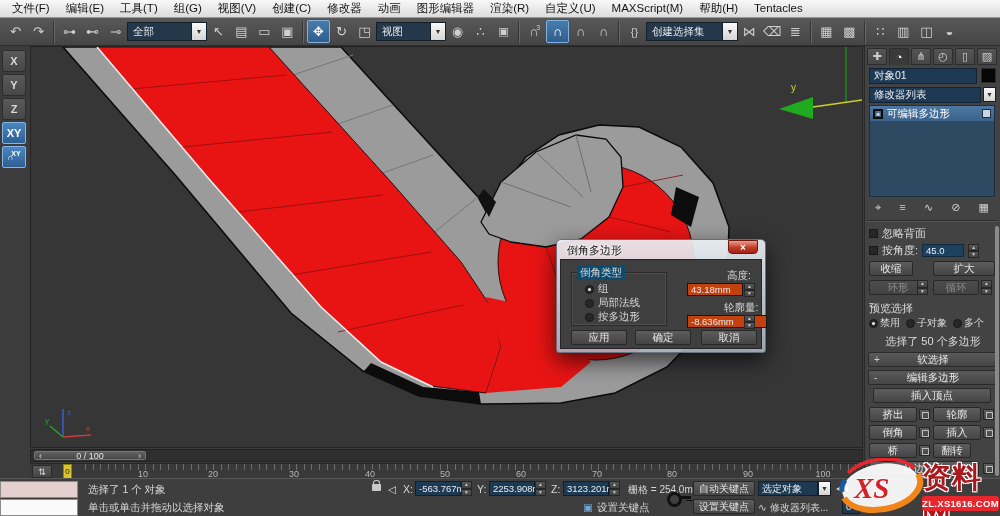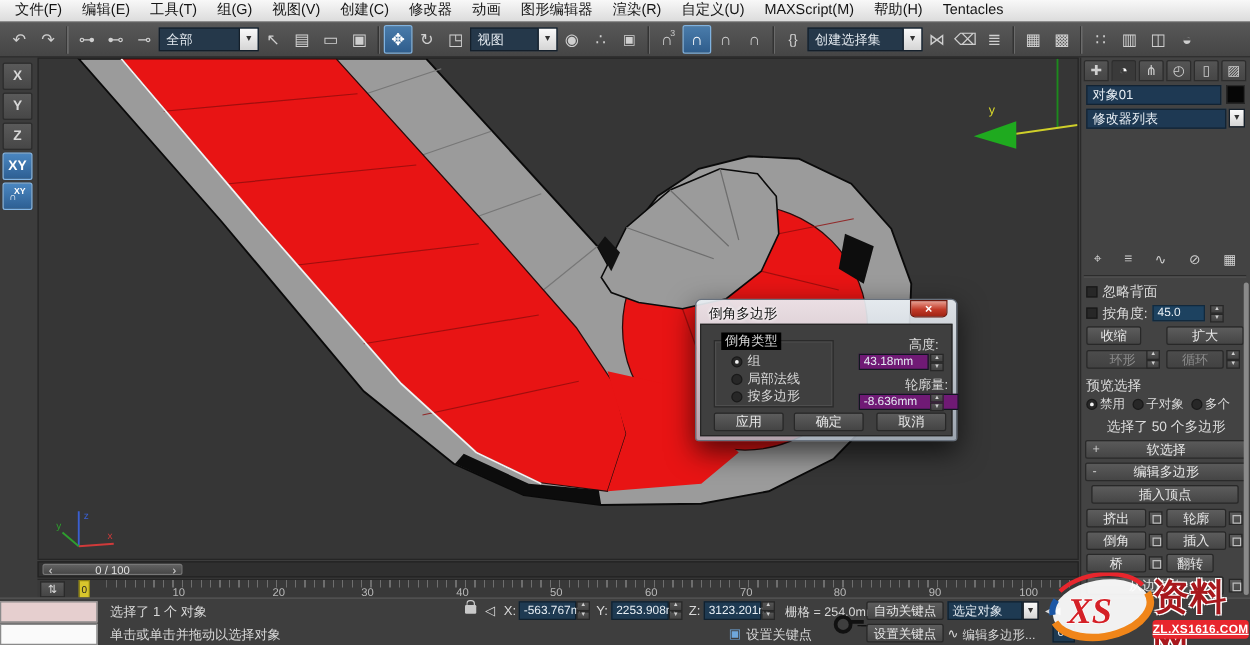--- a/index.html
+++ b/index.html
@@ -45,26 +45,26 @@
     background:linear-gradient(rgba(235,240,245,.92),rgba(170,180,192,.88));
     border:1px solid #67707c; border-radius:5px 5px 3px 3px; box-shadow:0 8px 22px rgba(0,0,0,.65); z-index:30; }
   .dlg-title { position:absolute; left:10px; top:3px; font-size:11px; color:#111; text-shadow:0 0 3px #fff,0 0 3px #fff; }
   .dlg-close { position:absolute; right:7px; top:0; width:30px; height:14px;
     background:linear-gradient(#e89e90,#c23a28 55%,#a02414); border:1px solid #6e170c; border-radius:0 0 4px 4px;
     color:#fff; font-size:10px; font-weight:bold; display:flex; align-items:center; justify-content:center; }
   .dlg-body { position:absolute; left:3px; right:3px; top:19px; bottom:3px;
     background:#3f3f3f; border:1px solid #262626; }
   .dlg-group { position:absolute; left:10px; top:12px; width:96px; height:54px;
     border:1px solid #2a2a2a; box-shadow:inset 0 0 0 1px #4e4e4e; }
-  .dlg-legend { position:absolute; left:16px; top:6px; background:#000000; padding:0 3px; font-size:10.5px; color:#d8d8d8;text-align:right; }
+  .dlg-legend { position:absolute; left:16px; top:6px; background:#0c4a6e; padding:0 3px; font-size:10.5px; color:#d8d8d8;text-align:right; }
   .radio-row { position:absolute; display:flex; align-items:center; gap:4px; font-size:10.5px; color:#d8d8d8; }
   .rad { width:9px; height:9px; border-radius:50%; background:#272727; border:1px solid #191919; position:relative; flex:none; }
   .rad.on::after { content:""; position:absolute; left:2px; top:2px; width:3px; height:3px; border-radius:50%; background:#f2f2f2; }
   .dlg-lbl { position:absolute; font-size:10.5px; color:#d8d8d8;margin-left:23px; }
-  .nfield { position:absolute; height:13px; background:#701a75; border:1px solid #10171f;
+  .nfield { position:absolute; height:13px; background:#c2410c; border:1px solid #10171f;
     color:#e4ebf2; font-size:9.5px; display:flex; align-items:center; padding-left:3px;text-align:right; }
   .spin { position:absolute; width:11px; height:13px; display:flex; flex-direction:column; }
   .spin span { flex:1; background:linear-gradient(#565656,#424242); border:1px solid #272727;
     color:#cfcfcf; font-size:5.5px; line-height:5px; text-align:center; }
   .dbtn { position:absolute; width:56px; height:15px; background:linear-gradient(#5d5d5d,#444);
     border:1px solid #282828; border-radius:2px; color:#e8e8e8; font-size:10.5px;
     display:flex; align-items:center; justify-content:center; }
 
   
   .cmdpanel { position:absolute; left:864px; top:46px; width:136px; height:470px; background:#434343; border-left:1px solid #2a2a2a; font-size:11px; }
@@ -122,21 +122,21 @@
   .keyicon { position:absolute; left:667px; top:6px; width:24px; height:24px; }
   .keyicon::before { content:""; position:absolute; left:0; top:7px; width:9px; height:9px; border:3px solid #111; border-radius:50%; }
   .keyicon::after { content:""; position:absolute; left:12px; top:11px; width:12px; height:3px; background:#111;
     box-shadow:6px 3px 0 -1px #111, 9px 3px 0 -1px #111; }
 
   
   .watermark { position:absolute; left:838px; top:458px; width:162px; height:58px; z-index:50; }
   .wm-site { position:absolute; left:84px; top:0; font-size:29px; font-weight:bold; color:#a8181d;
     text-shadow:-1px -1px 0 #fff,1px -1px 0 #fff,-1px 1px 0 #fff,1px 1px 0 #fff; letter-spacing:1px; }
   .wm-bar { position:absolute; left:84px; top:38px; width:77px; height:15px; background:#e8262d; border-radius:3px;
-    color:#fff; font-size:9.5px; font-weight:bold; display:flex; align-items:center; justify-content:center; letter-spacing:.3px;text-decoration:underline; }
+    color:#fff; font-size:9.5px; font-weight:bold; display:flex; align-items:center; justify-content:center; letter-spacing:.3px; }
 </style>
 </head>
 <body>
 
 <div class="menubar">
   <span class="mi">文件(F)</span>
   <span class="mi">编辑(E)</span>
   <span class="mi">工具(T)</span>
   <span class="mi">组(G)</span>
   <span class="mi">视图(V)</span>
@@ -300,20 +300,27 @@
     <span class="tab on">◔</span>
     <span class="tab">⋔</span>
     <span class="tab">◴</span>
     <span class="tab">▯</span>
     <span class="tab">▨</span>
   </div>
   <div class="pfield" style="left:4px;top:22px;width:108px">对象01</div>
   <div style="position:absolute;left:116px;top:22px;width:15px;height:15px;background:#060606;border:1px solid #2a2a2a"></div>
   <div class="pfield" style="left:4px;top:41px;width:112px">修改器列表</div>
   <div style="position:absolute;left:118px;top:41px;width:13px;height:15px;background:linear-gradient(#fafafa,#d5d5d5);color:#333;font-size:7px;display:flex;align-items:center;justify-content:center;border:1px solid #141f2a">▼</div>
+  <div class="stack">
+    <div class="stackrow">
+      <span class="glyph">▣</span>
+      <span style="font-size:10.5px">可编辑多边形</span>
+      <span class="endbox"></span>
+    </div>
+  </div>
   <div class="stacktools">
     <span>⌖</span>
     <span>≡</span>
     <span>∿</span>
     <span>⊘</span>
     <span>▦</span>
   </div>
   <div class="pdivider" style="top:174px"></div>
 
   <div class="prow" style="top:180px">
@@ -387,21 +394,21 @@
     <span>‹</span>
     <span>0 / 100</span>
     <span>›</span>
   </div>
 </div>
 <div class="trackbar">
   <span class="tbmode">⇅</span>
   <div class="tb-ticks"></div>
   <span class="tmarker">0</span>
   <span class="ticknum" style="left:113px">10</span>
-  <span class="ticknum" style="left:193px">20</span>
+  <span class="ticknum" style="left:183px">20</span>
   <span class="ticknum" style="left:264px">30</span>
   <span class="ticknum" style="left:340px">40</span>
   <span class="ticknum" style="left:415px">50</span>
   <span class="ticknum" style="left:491px">60</span>
   <span class="ticknum" style="left:567px">70</span>
   <span class="ticknum" style="left:642px">80</span>
   <span class="ticknum" style="left:718px">90</span>
   <span class="ticknum" style="left:793px">100</span>
 </div>
 
@@ -436,21 +443,21 @@
   <span class="slabel" style="left:583px;top:22px;color:#6fa8dc">▣</span>
   <span class="slabel" style="left:597px;top:22px">设置关键点</span>
   <span class="keyicon"></span>
 
   <div class="sbtn" style="left:693px;top:2px;width:62px">自动关键点</div>
   <div class="sfield" style="left:758px;top:2px;width:60px;font-size:10px">选定对象</div>
   <div style="position:absolute;left:818px;top:2px;width:13px;height:15px;background:linear-gradient(#fafafa,#d5d5d5);color:#333;font-size:7px;display:flex;align-items:center;justify-content:center;border:1px solid #141f2a">▼</div>
   <span class="slabel" style="left:836px;top:5px;font-size:8px">◀◀</span>
   <div class="sbtn" style="left:693px;top:20px;width:62px">设置关键点</div>
   <span class="slabel" style="left:758px;top:22px">∿</span>
-  <span class="slabel" style="left:770px;top:22px;font-size:10px">编辑多边形...</span>
+  <span class="slabel" style="left:770px;top:22px;font-size:10px">修改器列表...</span>
   <div class="sfield" style="left:842px;top:20px;width:18px">0</div>
 </div>
 
 <div class="watermark">
   <svg width="86" height="58" viewBox="0 0 86 58">
     <ellipse cx="43" cy="29" rx="39" ry="23" fill="#ffffff" opacity="0.93" transform="rotate(-10 43 29)"></ellipse>
     <path d="M6,40 A39,23 -10 0 0 80,16" stroke="#f08519" stroke-width="6" fill="none"></path>
     <path d="M10,15 A39,23 -10 0 1 76,10" stroke="#e8262d" stroke-width="3.5" fill="none"></path>
     <path d="M4,34 A39,23 -10 0 1 7,22" stroke="#1c57a5" stroke-width="5" fill="none"></path>
     <text x="16" y="40" font-size="29" font-style="italic" font-weight="bold" font-family="Liberation Serif, DejaVu Serif, serif" fill="#d42027" stroke="#ffffff" stroke-width="1" paint-order="stroke">XS</text>

